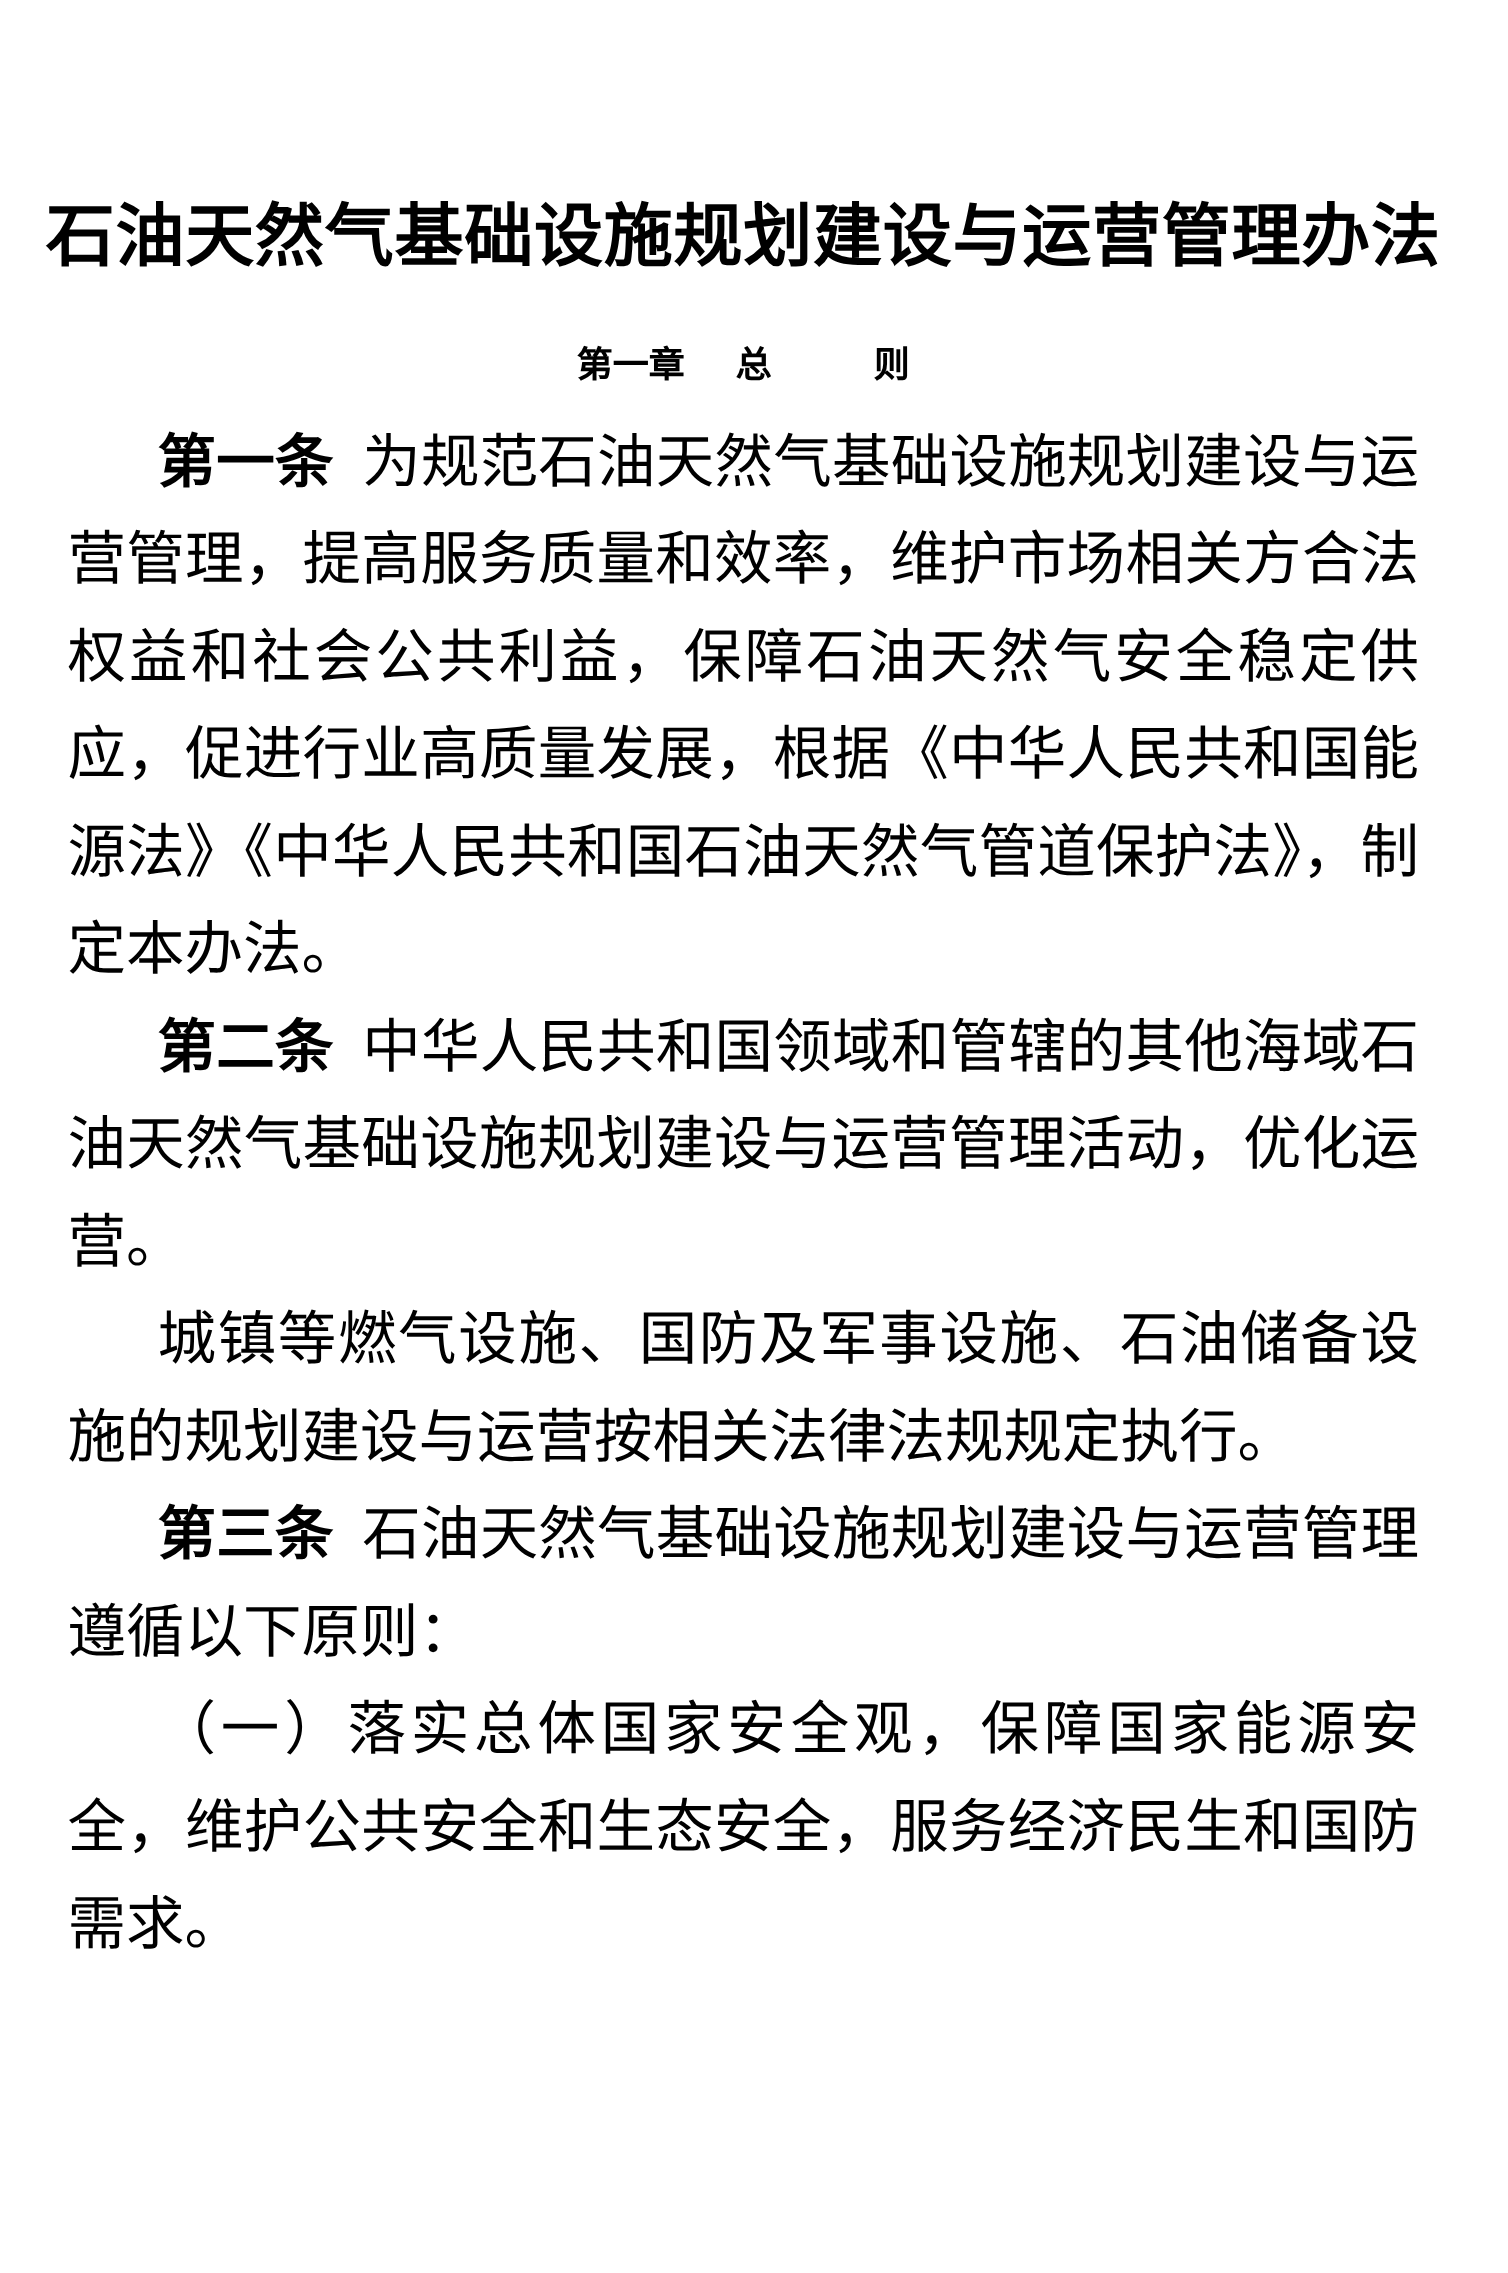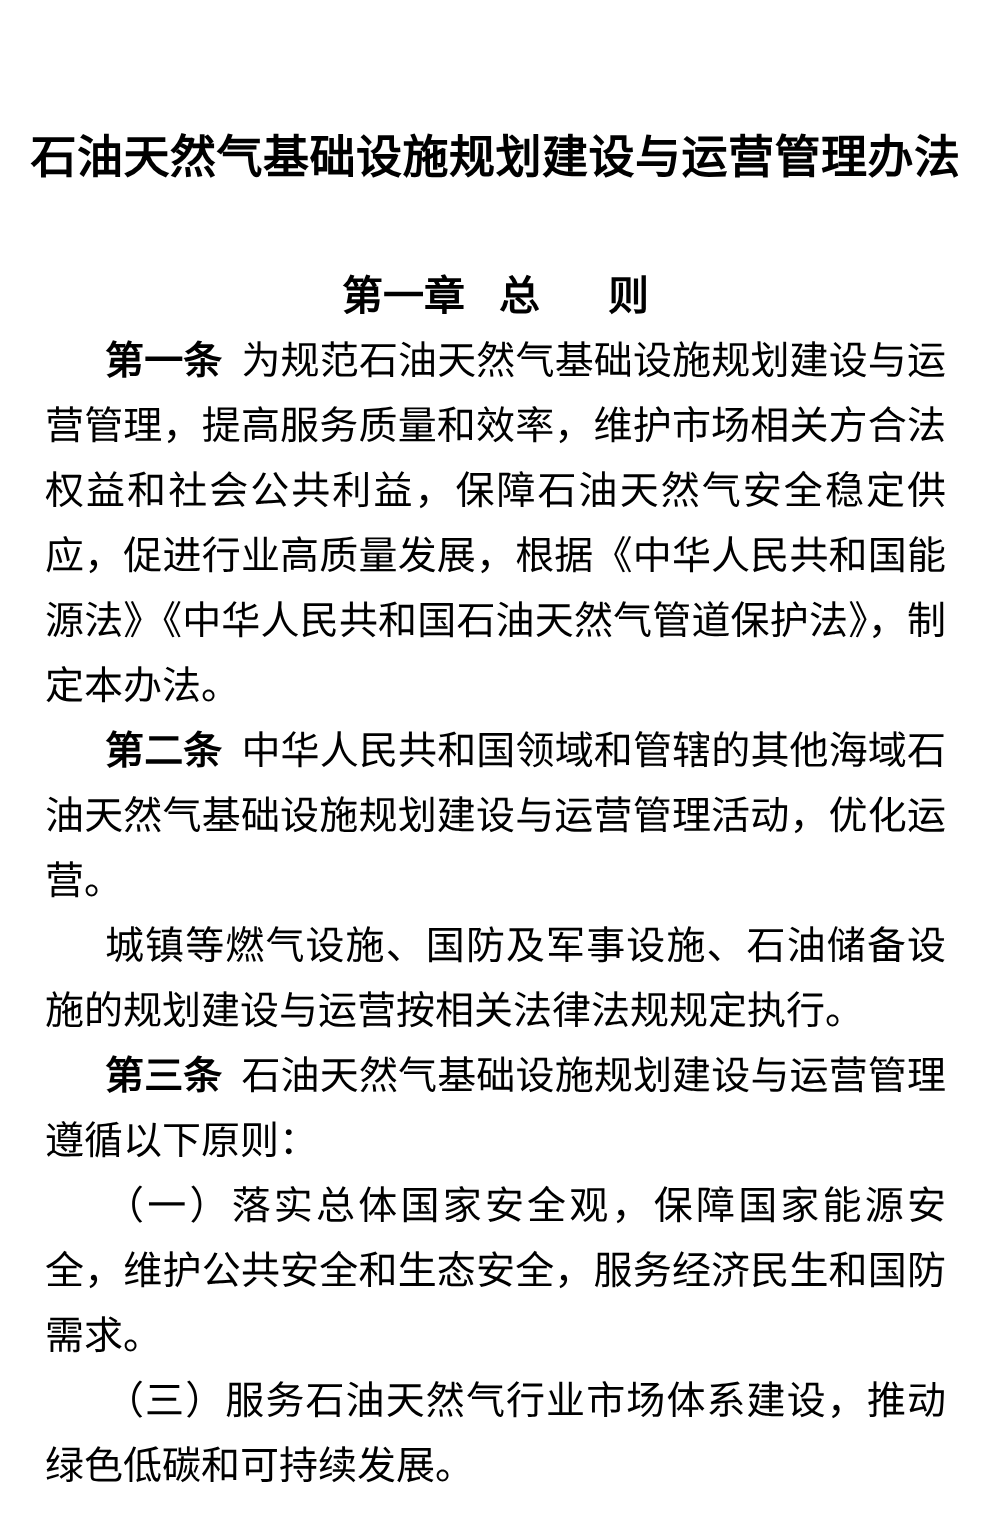--- a/index.html
+++ b/index.html
@@ -19,27 +19,27 @@
     margin: 134px 30px 0 30px;
     text-align: center;
     font-family: "Liberation Serif", "DejaVu Serif", serif;
     font-weight: bold;
     font-size: 46px;
     line-height: 48px;
     letter-spacing: 0.5px;
     white-space: nowrap;
   }
   .chapter {
-    margin-top: 96px;
+    margin-top: 44px;
     display: flex;
     justify-content: center;
     align-items: baseline;
     font-family: "Liberation Sans", "DejaVu Sans", sans-serif;
     font-weight: bold;
-    font-size: 41px;
+    font-size: 24px;
     line-height: 36px;
   }
   .chapter-title {
     margin-left: 34px;
     letter-spacing: 68px;
     margin-right: -68px;
     text-align: center;
   }
   .body-text {
     margin: 14px 45px 0 45px;
@@ -77,18 +77,17 @@
 
     <p class="para"><span class="lead">第二条</span><span>中华人民共和国领域和管辖的其他海域石油天然气基础设施规划建设与运营管理活动，优化运营。</span></p>
 
     <p class="para"><span>城镇等燃气设施、国防及军事设施、石油储备设施的规划建设与运营按相关法律法规规定执行。</span></p>
 
     <p class="para"><span class="lead">第三条</span><span>石油天然气基础设施规划建设与运营管理遵循以下原则：</span></p>
 
     <p class="para"><span>（一）落实总体国家安全观，保障国家能源安全，维护公共安全和生态安全，服务经济民生和国防需求。</span></p>
 
 
-    <p class="para"><span>（三）服务石油天然气行业市场体系建设，推动绿色低碳和可持续发展。</span></p>
 
 
   </div>
 
 </div>
 
 </body></html>

